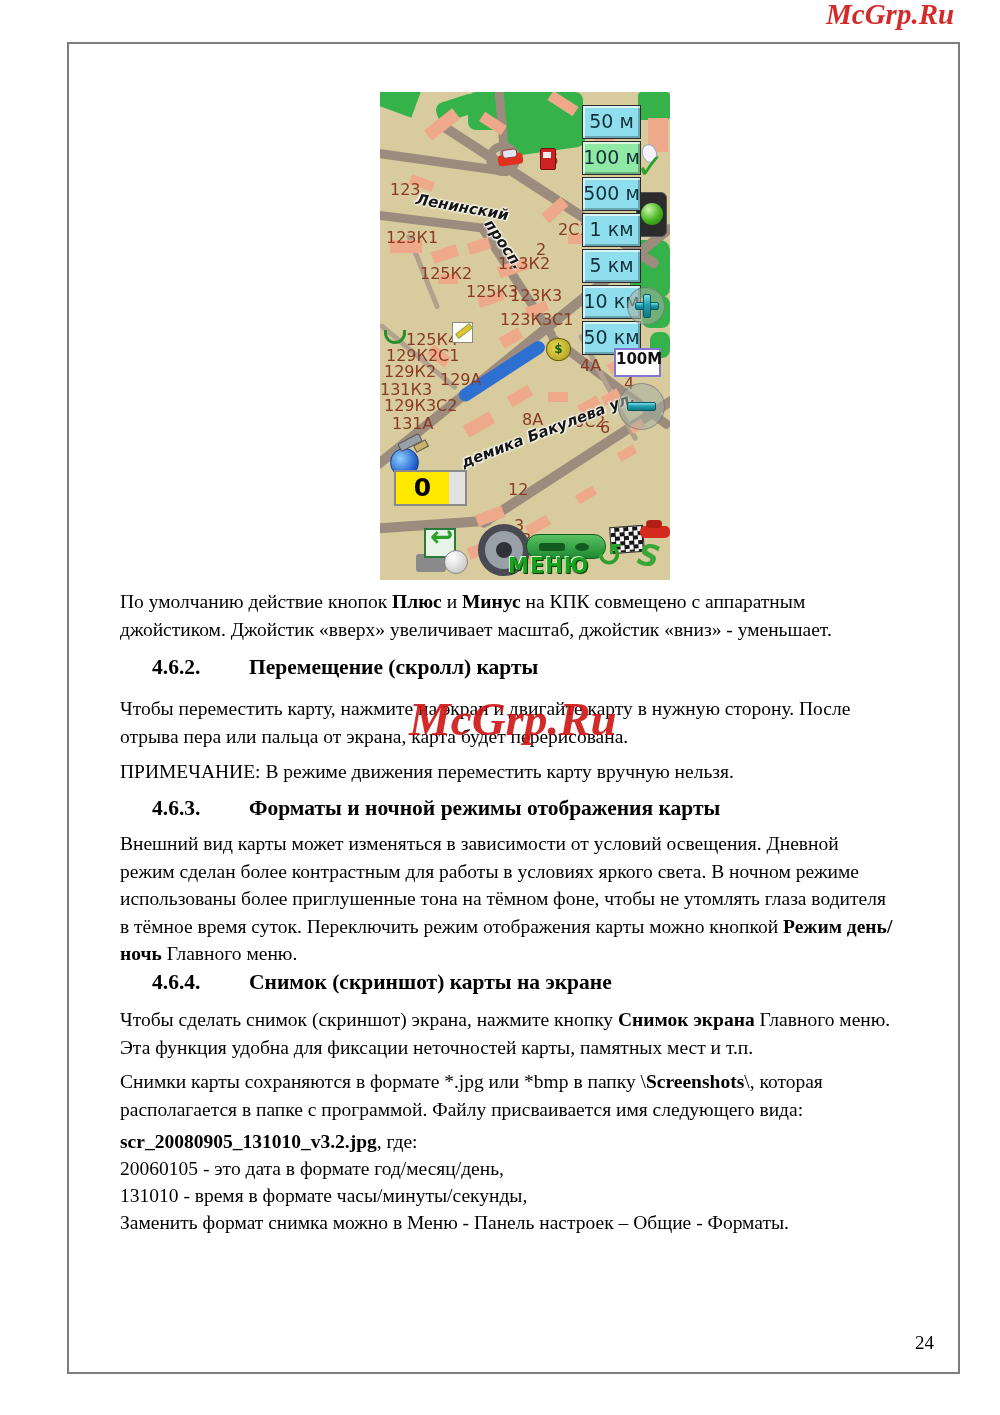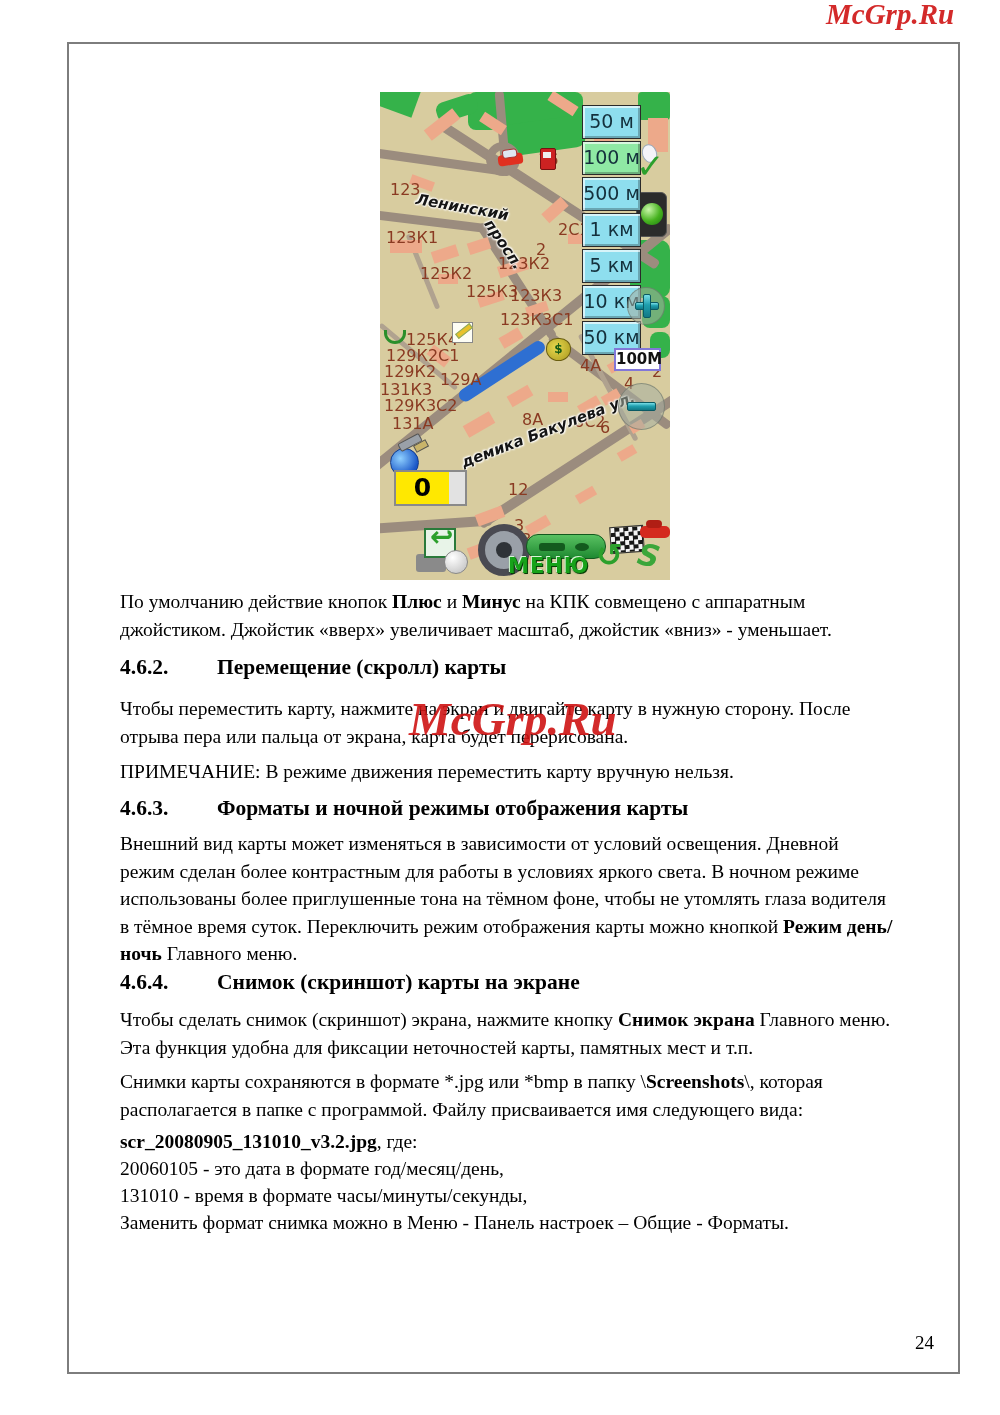--- a/index.html
+++ b/index.html
@@ -3,21 +3,21 @@
 <meta charset="utf-8">
 <style>
   html,body{margin:0;padding:0;background:#fff;}
   #canvas{position:relative;width:1000px;height:1415px;background:#fff;overflow:hidden;
           font-family:"Liberation Serif",serif;color:#000;}
   .page-frame{position:absolute;left:67px;top:42px;width:889px;height:1328px;
               border:2px solid #7d7d7d;background:#fff;}
   
   .body-text{position:absolute;left:51px;width:778px;font-size:19.5px;line-height:28px;margin:0;}
   .heading{position:absolute;left:51px;width:778px;font-size:21.5px;font-weight:bold;margin:0;}
-  .heading .hnum{display:inline-block;width:97px;}
+  .heading .hnum{display:inline-block;width:97px;margin-left:32px;}
   .file-block{position:absolute;left:51px;width:790px;font-size:19.5px;line-height:27px;}
   .page-number{position:absolute;right:24px;top:1288px;font-size:19px;}
   .watermark{position:absolute;color:#cf1313;font-style:italic;font-weight:bold;
              font-family:"Liberation Serif",serif;white-space:nowrap;opacity:.9;}
   .wm-mid{left:340px;top:648px;font-size:47px;}
   .wm-top{position:absolute;left:826px;top:-2px;font-size:29px;color:#cf1313;
           font-style:italic;font-weight:bold;white-space:nowrap;}
   
   .map{position:absolute;left:311px;top:48px;width:290px;height:488px;background:#d8cc9f;
        overflow:hidden;font-family:"DejaVu Sans",sans-serif;}
@@ -30,21 +30,21 @@
   .bld{position:absolute;background:#eda98a;}
   .mlabel{position:absolute;color:#8a3a22;font-size:16px;white-space:nowrap;line-height:11px;}
   .street{position:absolute;color:#151515;font-style:italic;font-weight:bold;font-size:15px;
           white-space:nowrap;transform-origin:left center;
           text-shadow:0 0 2px #fff,0 0 2px #fff,1px 1px 2px #fff,-1px -1px 2px #fff;}
   .scale-btn{position:absolute;left:202px;width:59px;height:34px;background:#8edeee;
              border:1px solid #2a2a2a;box-sizing:border-box;
              box-shadow:inset 2px 2px 0 rgba(255,255,255,.65),inset -2px -2px 0 rgba(0,0,0,.25);
              font-size:19px;color:#14303c;text-align:center;line-height:31px;cursor:pointer;}
   .scale-btn.active{background:#8fe9a4;}
-  .scale-ind{position:absolute;left:234px;top:256px;width:47px;height:23px;background:#fff;
+  .scale-ind{position:absolute;left:234px;top:256px;width:47px;height:29px;background:#fff;
              border:2px solid #8277d8;box-sizing:border-box;font-weight:bold;font-size:15px;
              line-height:19px;color:#111;}
   .traffic-light{position:absolute;left:256px;top:100px;width:31px;height:45px;background:#2b2b2b;
                  border-radius:6px;border:1px solid #555;box-sizing:border-box;}
   .traffic-light .lamp{position:absolute;left:4px;top:10px;width:22px;height:22px;border-radius:50%;
         background:radial-gradient(circle at 35% 30%,#c9f7a9,#46b21f 55%,#1c7a10);}
   .round-btn{position:absolute;border-radius:50%;background:rgba(165,175,160,.55);
              border:1px solid rgba(90,100,90,.5);box-sizing:border-box;cursor:pointer;}
   .zin{left:247px;top:195px;width:38px;height:38px;}
   .zout{left:238px;top:291px;width:47px;height:47px;}

